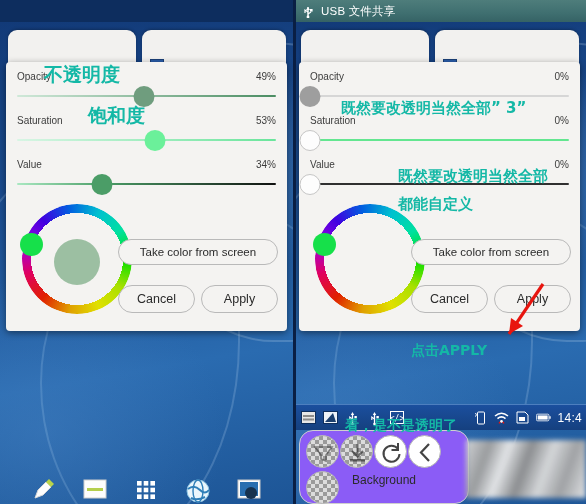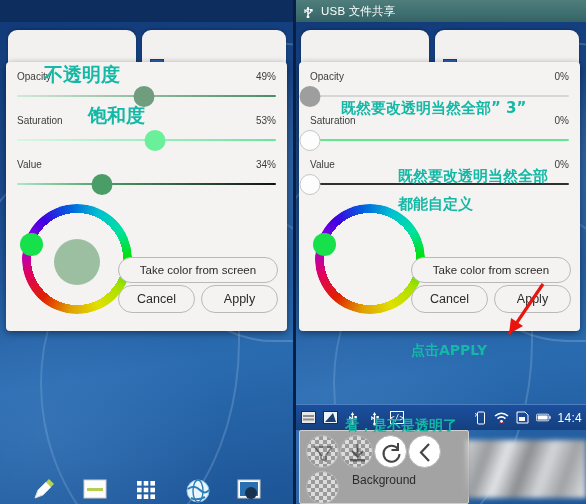--- a/index.html
+++ b/index.html
@@ -105,21 +105,21 @@
     border-radius:50%;
   }
 
   
   .btns{ position:absolute; right:9px; bottom:9px; width:160px; }
   .btn{
     background:#f4f3f1; border:1px solid #b9b9b9; border-radius:16px;
     font-size:12.5px; color:#2b2b2b; text-align:center;
     padding:6px 0; cursor:pointer; white-space:nowrap;
   }
-  .btn.wide{ width:160px; margin-bottom:2px; font-size:11.5px; }
+  .btn.wide{ width:160px; margin-bottom:20px; font-size:11.5px; }
   .btn-row{ display:flex; gap:6px; }
   .btn.half-btn{ width:77px; }
 
   
   .anno{
     position:absolute; color:#14b8a6; font-weight:bold; z-index:95;
     white-space:nowrap; line-height:1.1;
     font-family:"DejaVu Sans",sans-serif;
   }
   .anno.big{ font-size:19px; }
@@ -138,22 +138,22 @@
   .tb-left{ display:flex; align-items:center; gap:7px; padding-left:8px; }
   .tb-right{ margin-left:auto; display:flex; align-items:center;
              gap:6px; padding-right:4px; }
   .tb-ico{ width:15px; height:14px; display:inline-flex;
            align-items:center; justify-content:center; }
   .tb-time{ color:#fff; font-size:12px; letter-spacing:.3px; }
 
   
   .toolwin{
     position:absolute; left:6px; bottom:0; width:170px; height:74px;
-    background:#a3a3a3; border:1px solid #cfcfcf; z-index:72;
-    border-radius:2px;
+    background:#8b5cf6; border:1px solid #cfcfcf; z-index:72;
+    border-radius:14px;
   }
   .checker{
     background-image:
       linear-gradient(45deg,#9a9a9a 25%,transparent 25%,transparent 75%,#9a9a9a 75%),
       linear-gradient(45deg,#9a9a9a 25%,transparent 25%,transparent 75%,#9a9a9a 75%);
     background-size:8px 8px; background-position:0 0,4px 4px;
     background-color:#dcdcdc;
   }
   .circ{ position:absolute; border-radius:50%; border:1px solid #b4b4b4; }
   .tw-lbl{ position:absolute; left:52px; bottom:16px;

